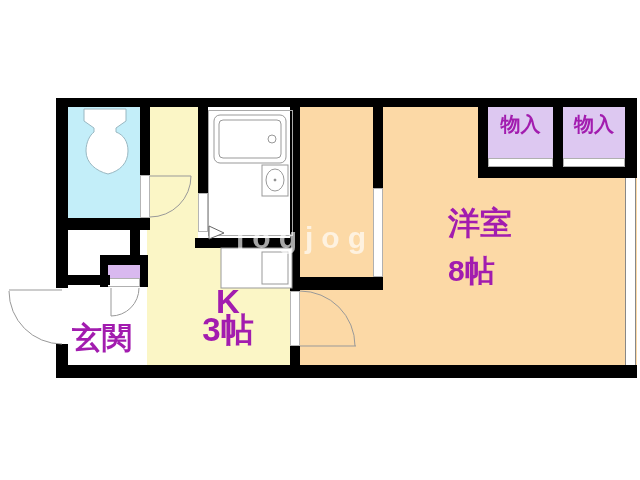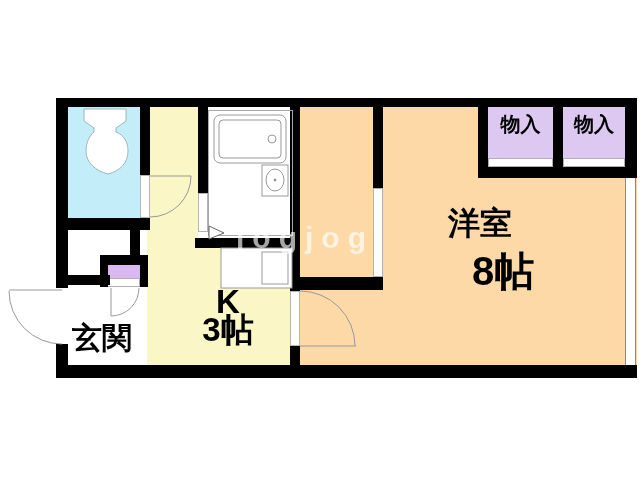--- a/index.html
+++ b/index.html
@@ -3,21 +3,21 @@
 <meta charset="utf-8">
 <style>
   html,body{margin:0;padding:0;background:#fff;}
   #stage{position:relative;width:640px;height:480px;background:#ffffff;overflow:hidden;
          font-family:"Liberation Sans",sans-serif;}
   .abs{position:absolute;}
   .wall{position:absolute;background:#000;}
   .floor{position:absolute;}
   .gap{position:absolute;background:#fff;border:1px solid #b5b5b5;box-sizing:border-box;}
   .strip{position:absolute;background:#fff;border:1px solid #b0b0b0;box-sizing:border-box;}
-  .label{position:absolute;color:#000000;font-weight:bold;text-align:center;white-space:nowrap;}
+  .label{position:absolute;color:#a21caf;font-weight:bold;text-align:center;white-space:nowrap;}
   #watermark{position:absolute;left:236px;top:221px;font-size:30px;letter-spacing:8px;
              color:rgba(255,255,255,0.65);font-weight:700;}
   svg{position:absolute;left:0;top:0;}
 </style>
 </head>
 <body>
 
 <div id="stage">
 
   <div class="floor" style="left: 285px; top: 98px; width: 352px; height: 280px; background: rgb(252, 217, 166);"></div>
@@ -110,17 +110,17 @@
       <path d="M300,346 L356,346"></path>
       <path d="M300,291 A55,55 0 0 1 355,346"></path>
     </g>
   </svg>
 
   <div id="watermark">jogjog</div>
 
   <div class="label" style="left:488px;top:111px;width:65px;font-size:20px;">物入</div>
   <div class="label" style="left:563px;top:111px;width:62px;font-size:20px;">物入</div>
   <div class="label" style="left:448px;top:206px;font-size:32px;text-align:left;line-height:34px;">洋室</div>
-  <div class="label" style="left:448px;top:254px;font-size:40px;text-align:left;line-height:34px;margin-left:24px;">8帖</div>
+  <div class="label" style="left:448px;top:254px;font-size:30px;text-align:left;line-height:34px;">8帖</div>
   <div class="label" style="left:168px;top:285px;width:120px;font-size:33px;line-height:34px;">K</div>
   <div class="label" style="left:168px;top:313px;width:120px;font-size:33px;line-height:34px;">3帖</div>
   <div class="label" style="left:61px;top:318px;width:82px;font-size:30px;">玄関</div>
 </div>
 
 </body></html>

